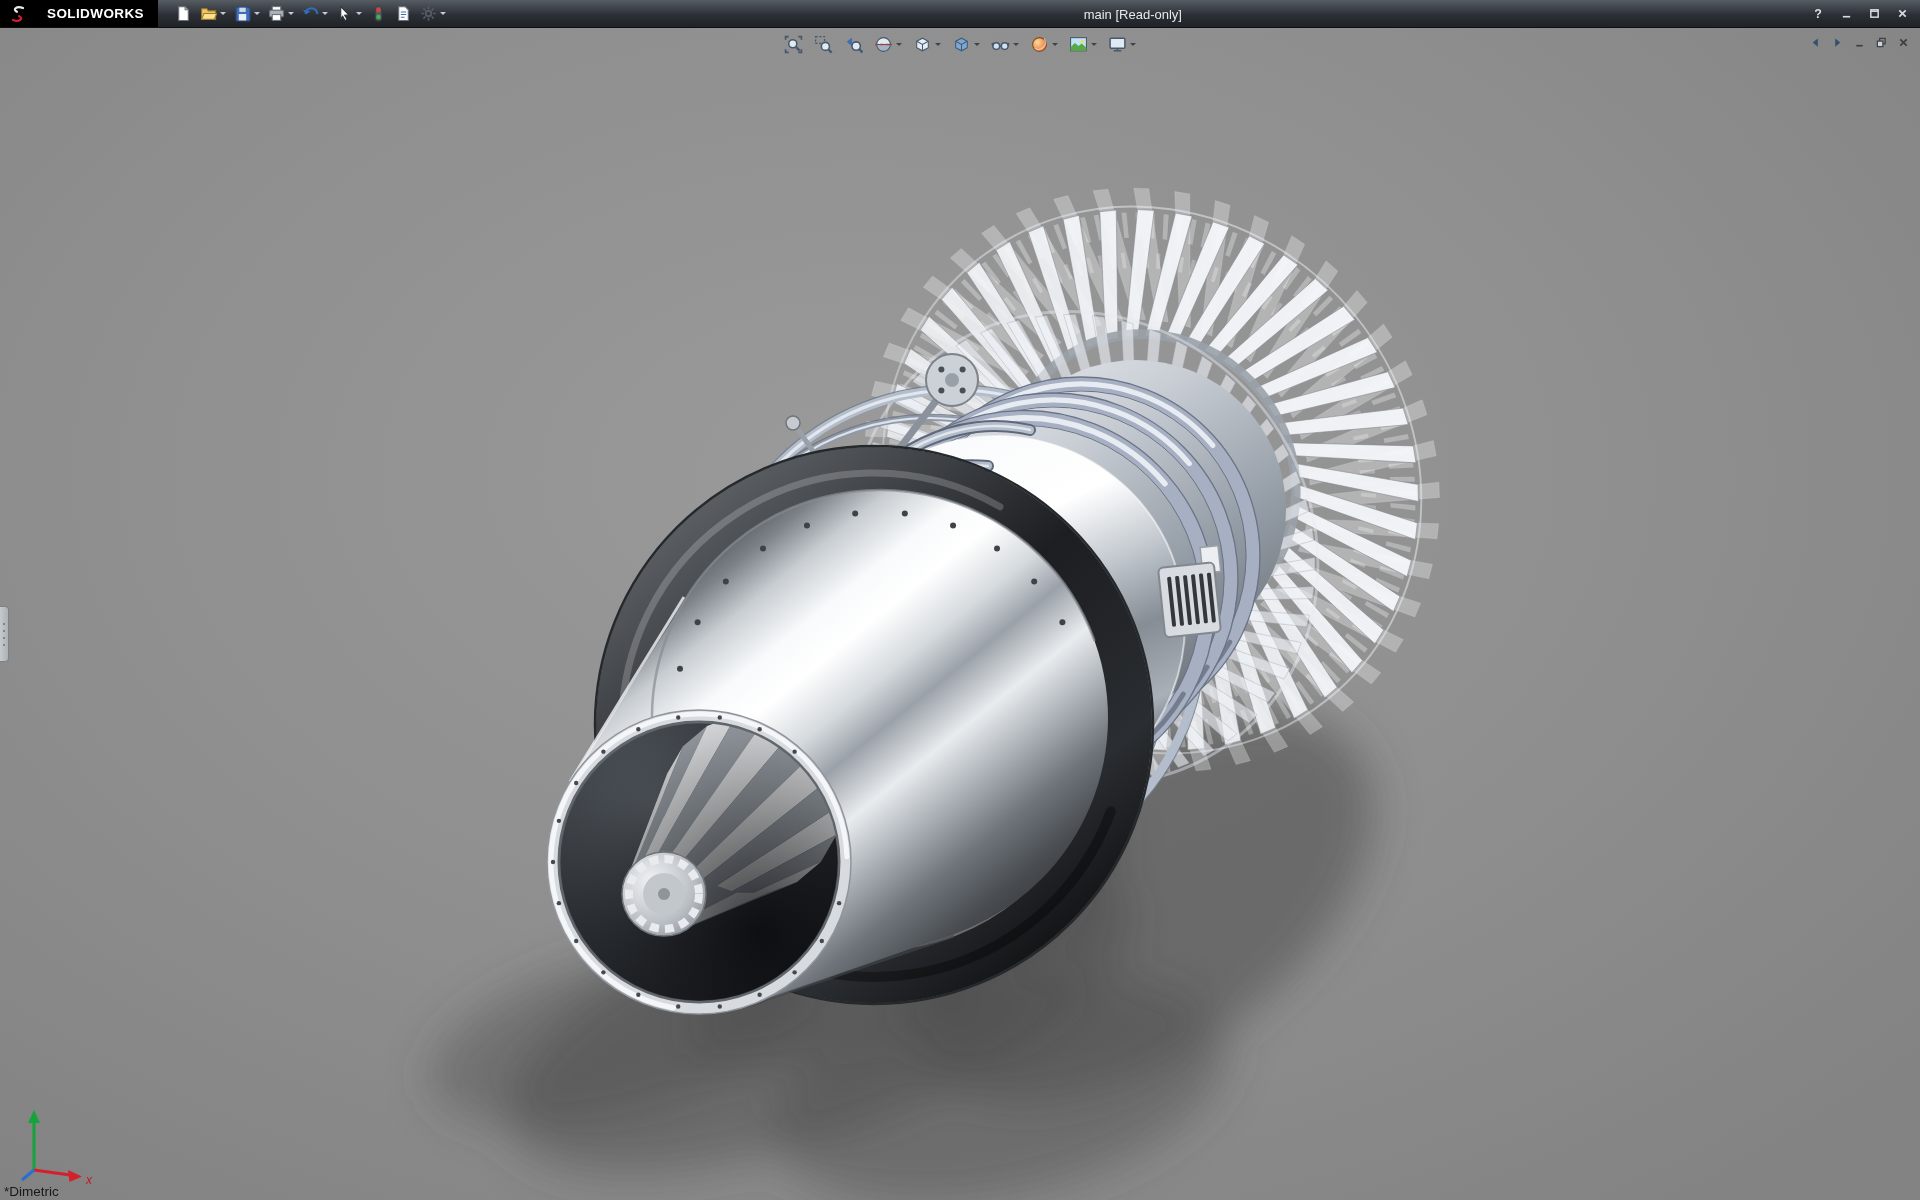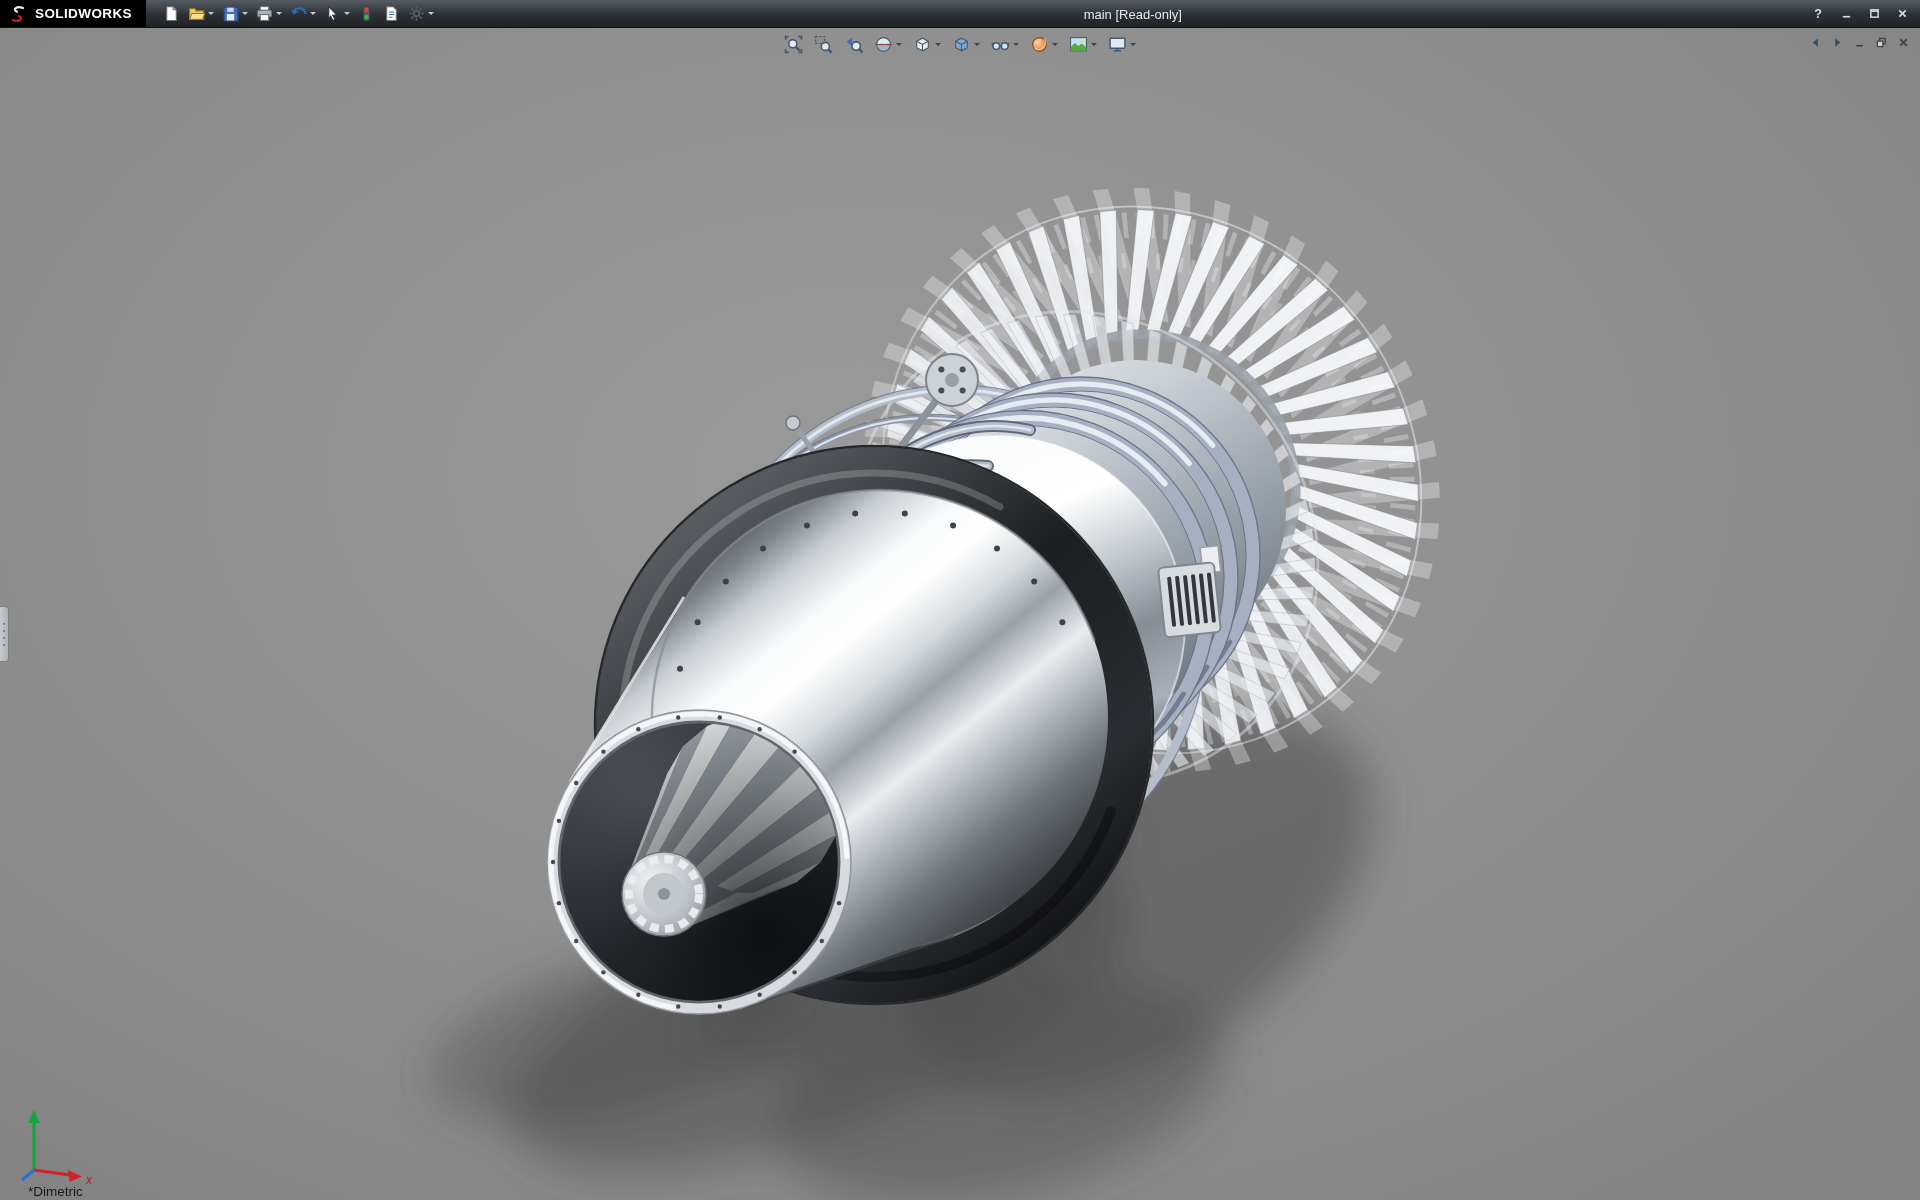--- a/index.html
+++ b/index.html
@@ -8,21 +8,21 @@
     font-family:"Liberation Sans",sans-serif;
     background:#8f8f8f;position:relative;
   }
   
   .titlebar{
     position:relative;height:28px;box-sizing:border-box;
     background:linear-gradient(#565c63,#2c3036 55%,#1f2226);
     border-bottom:1px solid #0e0f11;
     display:flex;align-items:center;
   }
-  .logo{height:100%;background:#000;display:flex;align-items:center;gap:7px;padding:0 14px 0 8px}
+  .logo{height:100%;background:#000;display:flex;align-items:center;gap:19px;padding:0 14px 0 8px}
   .logo-text{color:#fff;font-weight:bold;font-size:13.5px;letter-spacing:.4px}
   .tb-icons{display:flex;align-items:center;gap:2px;margin-left:14px}
   .tbtn{display:flex;align-items:center;height:22px;padding:0 3px;border-radius:2px;cursor:default}
   .tbtn span{display:flex}
   .tbtn svg{width:17px;height:17px;display:block}
   .caret{width:0;height:0;border-left:3px solid transparent;border-right:3px solid transparent;
          border-top:3.5px solid #c6cad0;margin-left:3px}
   .title{position:absolute;left:59%;top:50%;transform:translate(-50%,-50%);
          color:#e6e8ea;font-size:13px;white-space:nowrap}
   .win-controls{margin-left:auto;display:flex;align-items:center;gap:4px;padding-right:6px}
@@ -42,21 +42,21 @@
   .hbtn svg{width:19px;height:19px;display:block}
   .hbtn .caret{border-top-color:#3f444a}
   .doc-controls{position:absolute;top:6px;right:8px;display:flex;align-items:center;gap:4px}
   .dbtn{width:18px;height:16px;display:flex;align-items:center;justify-content:center}
   .dbtn span{display:flex}
   .dbtn svg{width:11px;height:11px;display:block}
   .splitter{position:absolute;left:0;top:578px;width:8px;height:54px;
     background:linear-gradient(90deg,#c7cacd,#adb0b4);
     border:1px solid #7e8186;border-left:none;border-radius:0 4px 4px 0;
     display:flex;align-items:center;justify-content:center}
-  .view-label{position:absolute;left:28px;bottom:1px;color:#17181a;font-size:13.5px}
+  .view-label{position:absolute;left:4px;bottom:1px;color:#17181a;font-size:13.5px}
   .triad{position:absolute;left:12px;bottom:14px}
 </style>
 </head>
 <body>
 
 <div class="titlebar">
   <div class="logo">
     <svg width="20" height="20" viewBox="0 0 22 22">
       <path d="M16.5 4.5C9.5 1.5 4.5 6 9.8 8.6" fill="none" stroke="#e9eaec" stroke-width="2.4" stroke-linecap="round"></path>
       <path d="M5.5 17.5c7 3 12-1.5 6.7-4.1" fill="none" stroke="#cf2030" stroke-width="2.4" stroke-linecap="round"></path>

